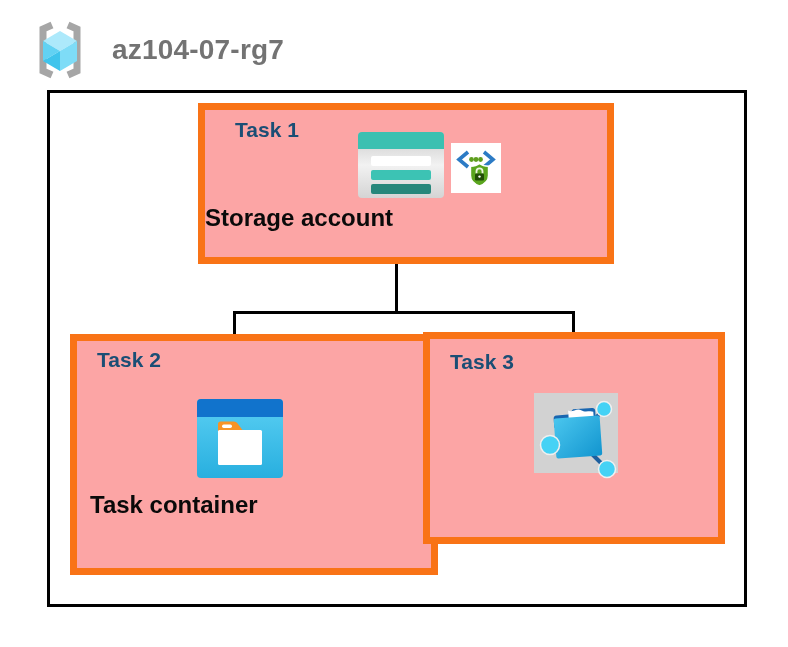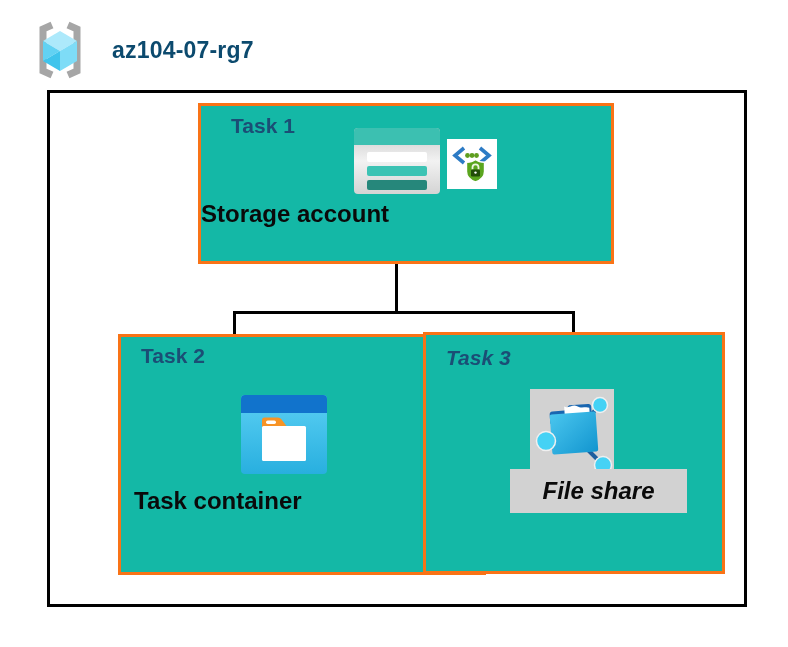--- a/index.html
+++ b/index.html
@@ -1,27 +1,27 @@
 <!DOCTYPE html>
 <html><head>
 <meta charset="utf-8">
 <style>
   html,body { margin:0; padding:0; background:#fff; font-family:"Liberation Sans", sans-serif; }
   .canvas { position:relative; width:788px; height:647px; background:#ffffff; overflow:hidden; }
 
   .header { position:absolute; left:28px; top:18px; display:flex; align-items:center; }
-  .rg-title { font-size:23px; font-weight:bold; color:#0c4a6e; margin-left:20px; letter-spacing:.2px; }
+  .rg-title { font-size:28px; font-weight:bold; color:#737373; margin-left:20px; letter-spacing:.2px; }
 
   .outer-box { position:absolute; left:47px; top:90px; width:700px; height:517px;
                border:3px solid #000; box-sizing:border-box; background:#fff; }
 
-  .task-box { position:absolute; border:3px solid #f97316; background:#14b8a6; box-sizing:border-box; }
+  .task-box { position:absolute; border:7px solid #f97316; background:#fca5a5; box-sizing:border-box; }
   #task1 { left:198px; top:103px; width:416px; height:161px; }
-  #task2 { left:70px;  top:334px; width:368px; height:241px;margin-left:48px; }
-  #task3 { left:423px; top:332px; width:302px; height:242px;font-style:italic; }
+  #task2 { left:70px;  top:334px; width:368px; height:241px; }
+  #task3 { left:423px; top:332px; width:302px; height:212px; }
 
   .task-label { position:absolute; font-size:21px; font-weight:bold; color:#1b4e75; white-space:nowrap; }
   #task1 .task-label { left:30px; top:8px; }
   #task2 .task-label { left:20px; top:7px; }
   #task3 .task-label { left:20px; top:11px; }
 
   .item-label { position:absolute; left:0; right:0; text-align:left;
                 font-size:24px; font-weight:bold; color:#0a0a0a; white-space:nowrap; }
   #task1 .item-label { top:94px; }
   #task2 .item-label { top:150px; transform:translateX(13px); }
@@ -142,18 +142,15 @@
         <path d="M36 21 c4 2.5 9 -2.5 13 0.5 c4 3 9 0.5 12 2.5 v5 h-25 z" fill="#ffffff"></path>
         <rect x="21" y="28" width="46" height="40" rx="2" fill="url(#fs1)"></rect>
       </g>
       <g fill="#45d2f5" stroke="#f0f0f0" stroke-width="1.5">
         <circle cx="70" cy="20" r="7.5"></circle>
         <circle cx="16" cy="56" r="9.5"></circle>
         <circle cx="73" cy="80" r="8.5"></circle>
       </g>
     </svg>
 
-    <div class="fs-label-box">
-      <div class="item-label">File share</div>
-    </div>
   </div>
 
 </div>
 
 </body></html>

